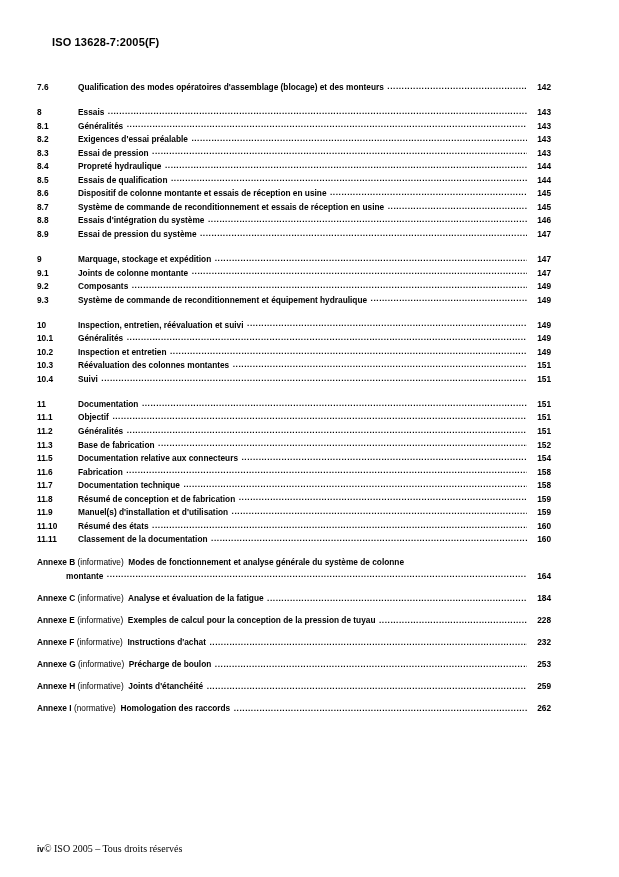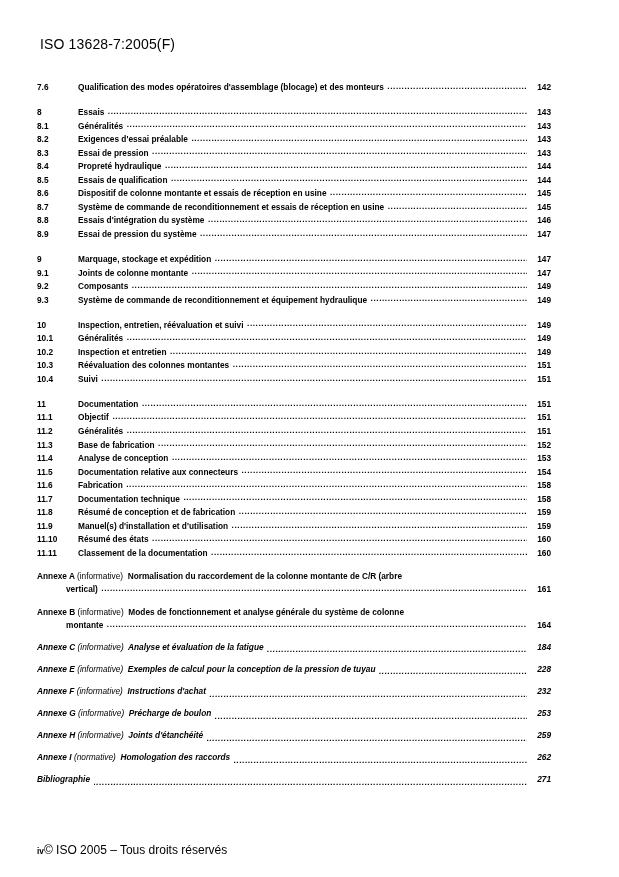--- a/index.html
+++ b/index.html
@@ -21,23 +21,23 @@
     margin: 0 auto;
     background: #ffffff;
     overflow: hidden;
     box-sizing: border-box;
   }
 
   
   .doc-header {
     position: absolute;
     top: 36px;
-    left: 40px;
-    font-size: 14px;
-    font-weight: normal;
+    left: 52px;
+    font-size: 11px;
+    font-weight: bold;
     letter-spacing: 0.15px;
     white-space: nowrap;
   }
 
   
   .toc {
     position: absolute;
     top: 80px;
     left: 37px;
     width: 514px;
@@ -107,44 +107,44 @@
     padding-left: 29px;
     font-size: 8.3px;
     line-height: 12.3px;
     font-weight: bold;
     white-space: nowrap;
   }
   .annex-cont .cont-text { flex: 0 0 auto; padding-right: 2.5px; }
 
   .annex-single {
     display: flex;
-    align-items: flex-end;
+    align-items: flex-start;
     white-space: nowrap;
-    font-style: italic;
   }
   .annex-single .a-head { flex: 0 0 auto; padding-right: 2.5px; }
 
   
   .footer {
     position: absolute;
     left: 37px;
     right: 37px;
     top: 843px;
     display: flex;
     justify-content: flex-start;
     align-items: baseline;
     font-size: 8px;
   }
   .footer .folio {
     font-weight: bold;
     font-size: 8.3px;
   }
   .footer .rights {
-    font-size: 12px;
+    font-size: 10px;
     color: #000;
+    font-family: Liberation Serif, serif;
   }
 </style>
 </head>
 <body>
 
 <div class="page">
 
   <div class="doc-header">ISO 13628-7:2005(F)</div>
 
   <div class="toc">
@@ -288,26 +288,20 @@
           <span class="leader"></span>
           <span class="pnum">151</span>
         </div>
         <div class="toc-row">
           <span class="num">11.3</span>
           <span class="title">Base de fabrication</span>
           <span class="leader"></span>
           <span class="pnum">152</span>
         </div>
         <div class="toc-row">
-          <span class="num">11.4</span>
-          <span class="title">Analyse de conception</span>
-          <span class="leader"></span>
-          <span class="pnum">153</span>
-        </div>
-        <div class="toc-row">
           <span class="num">11.5</span>
           <span class="title">Documentation relative aux connecteurs</span>
           <span class="leader"></span>
           <span class="pnum">154</span>
         </div>
         <div class="toc-row">
           <span class="num">11.6</span>
           <span class="title">Fabrication</span>
           <span class="leader"></span>
           <span class="pnum">158</span>
@@ -338,28 +332,20 @@
         </div>
         <div class="toc-row">
           <span class="num">11.11</span>
           <span class="title">Classement de la documentation</span>
           <span class="leader"></span>
           <span class="pnum">160</span>
         </div>
       </div>
 
     <div id="annex-list">
-        <div class="toc-row annex">
-          <div class="annex-line"><span>Annexe A</span> <span class="annex-kind">(informative)</span>&nbsp; <span>Normalisation du raccordement de la colonne montante de C/R (arbre</span></div>
-          <div class="annex-cont">
-            <span class="cont-text">vertical)</span>
-            <span class="leader"></span>
-            <span class="pnum">161</span>
-          </div>
-        </div>
         <div class="toc-row annex">
           <div class="annex-line"><span>Annexe B</span> <span class="annex-kind">(informative)</span>&nbsp; <span>Modes de fonctionnement et analyse générale du système de colonne</span></div>
           <div class="annex-cont">
             <span class="cont-text">montante</span>
             <span class="leader"></span>
             <span class="pnum">164</span>
           </div>
         </div>
         <div class="toc-row annex">
           <div class="annex-single">
@@ -398,27 +384,20 @@
         </div>
         <div class="toc-row annex">
           <div class="annex-single">
             <span class="a-head"><span>Annexe I</span> <span class="annex-kind">(normative)</span>&nbsp; <span>Homologation des raccords</span></span>
             <span class="leader"></span>
             <span class="pnum">262</span>
           </div>
         </div>
       </div>
 
-    <div class="toc-row annex">
-      <div class="annex-single">
-        <span class="a-head">Bibliographie</span>
-        <span class="leader"></span>
-        <span class="pnum">271</span>
-      </div>
-    </div>
 
   </div>
 
   <div class="footer">
     <span class="folio">iv</span>
     <span class="rights">© ISO 2005 – Tous droits réservés</span>
   </div>
 
 </div>
 

